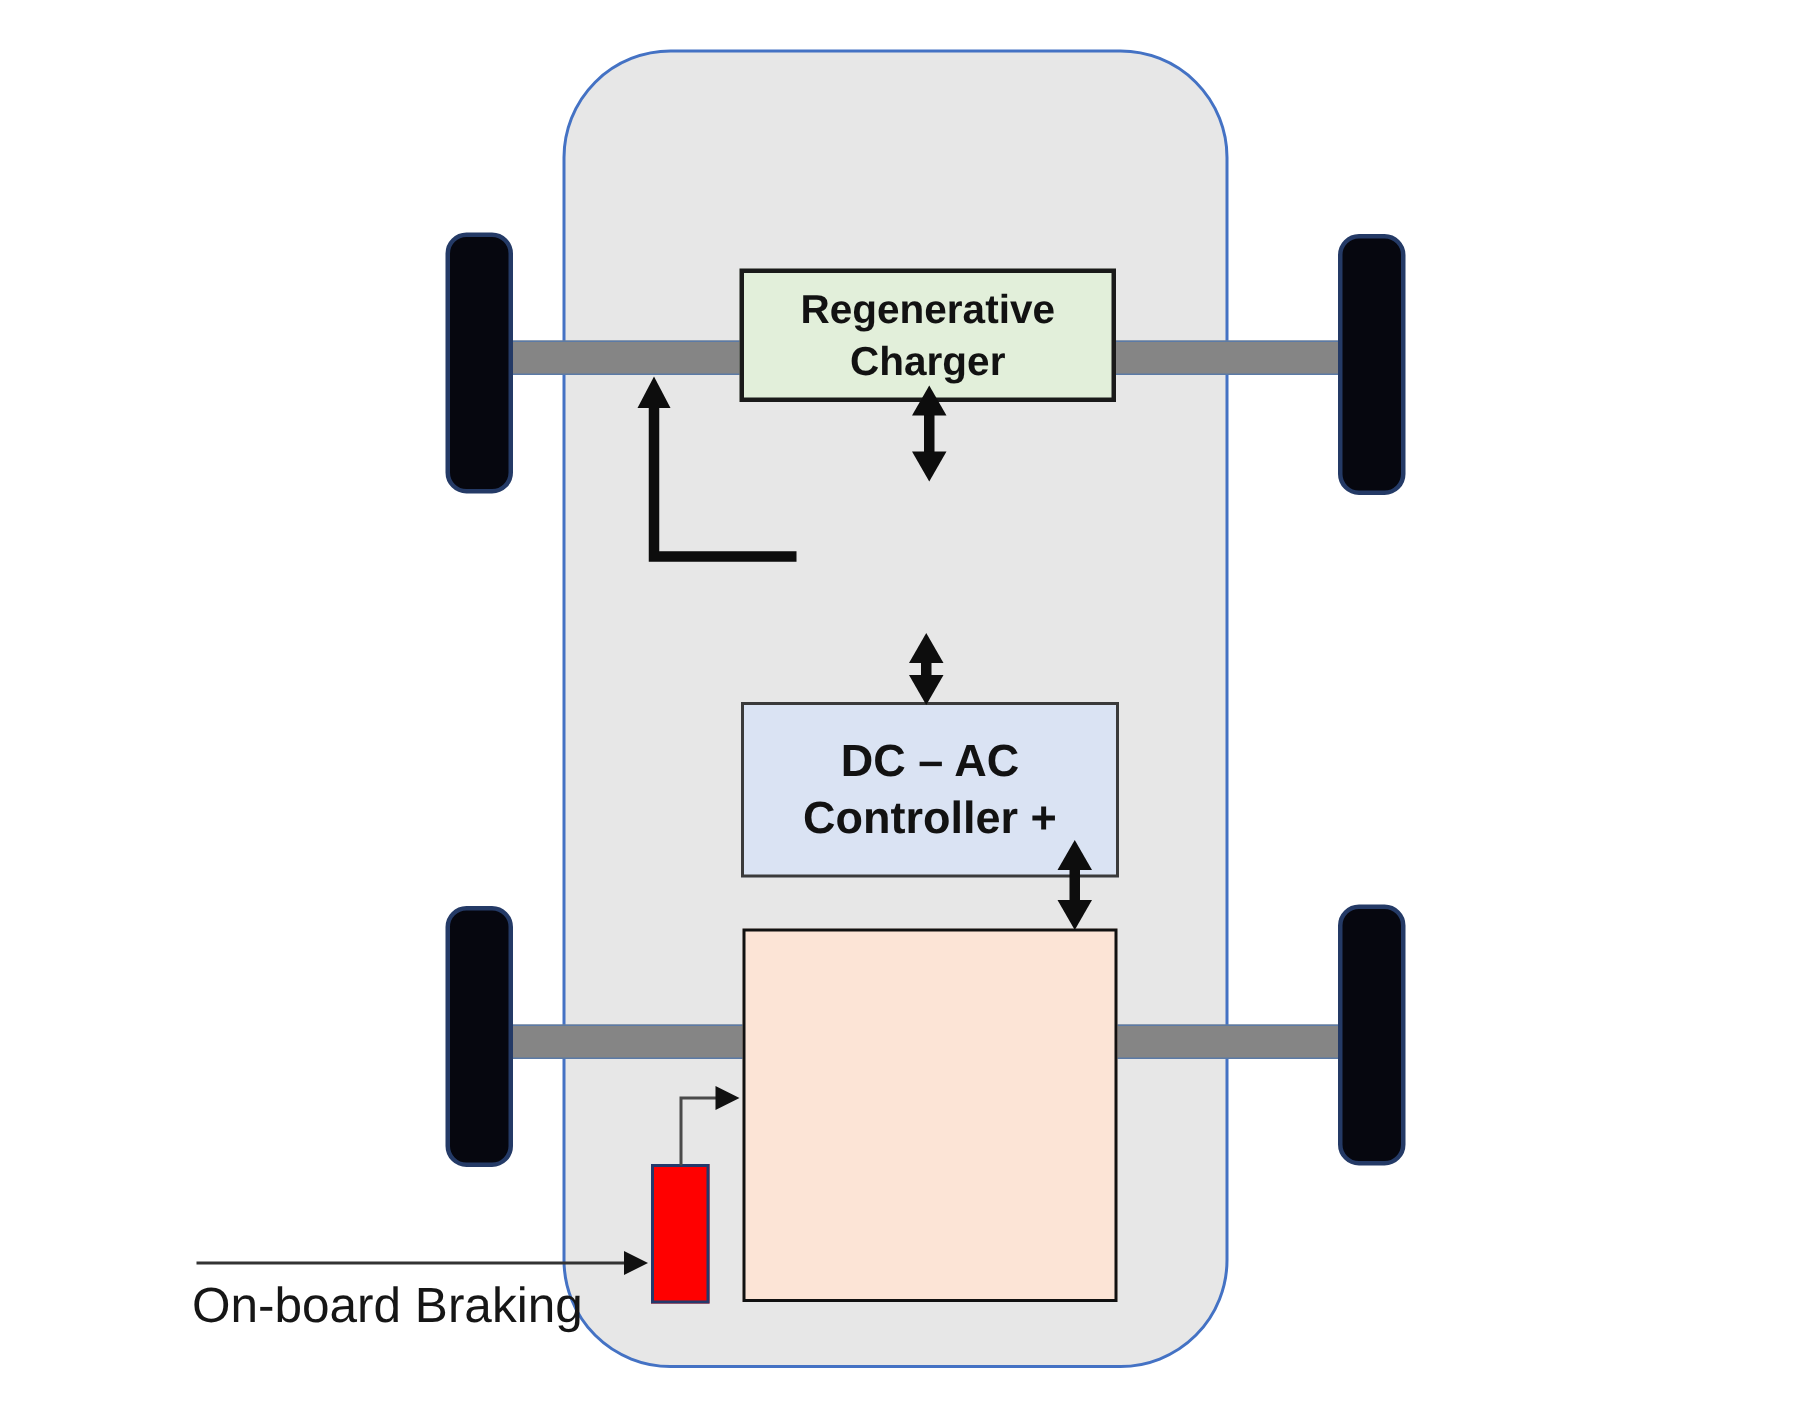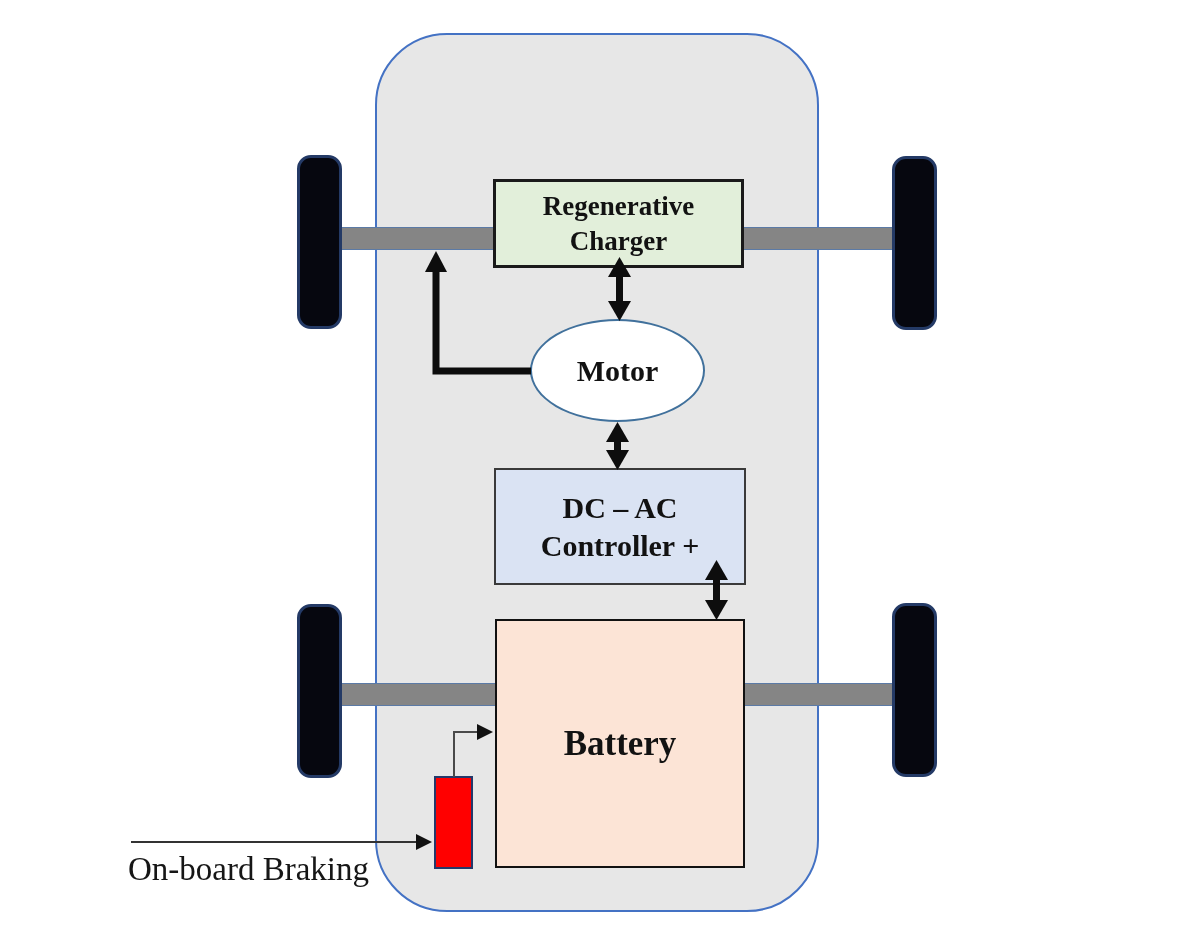--- a/index.html
+++ b/index.html
@@ -1,20 +1,20 @@
 <!DOCTYPE html>
 <html><head>
 <meta charset="utf-8">
 <style>
   html,body{margin:0;padding:0;background:#ffffff;}
   #stage{
     position:relative;
     width:1200px;height:948px;
     background:#ffffff;
-    font-family:Liberation Serif, serif;
+    font-family:Liberation Sans, sans-serif;
     overflow:hidden;
   }
   
   .car-body{
     position:absolute;
     left:375px;top:33px;width:444px;height:879px;
     background:#e7e7e7;
     border:2px solid #4472c4;
     border-radius:72px;
     box-sizing:border-box;
@@ -113,31 +113,27 @@
   <div class="wheel fl"></div>
   <div class="wheel fr"></div>
   <div class="wheel rl"></div>
   <div class="wheel rr"></div>
 
   <div class="block regen">
     <span>Regenerative</span>
     <span>Charger</span>
   </div>
 
-  <div class="block motor">
-    <span>Motor</span>
-  </div>
 
   <div class="block dcac">
     <span>DC – AC</span>
     <span>Controller +</span>
   </div>
 
   <div class="block battery">
-    <span>Battery</span>
   </div>
 
   <div class="charger-box"></div>
   <div class="charger-label">On-board Braking</div>
 
   <svg class="arrows" viewBox="0 0 1200 948" xmlns="http://www.w3.org/2000/svg">
 
     <g fill="#0d0d0d" stroke="none">
       <rect x="616" y="272" width="7" height="36"></rect>
       <polygon points="619.5,257 608,277 631,277"></polygon>

